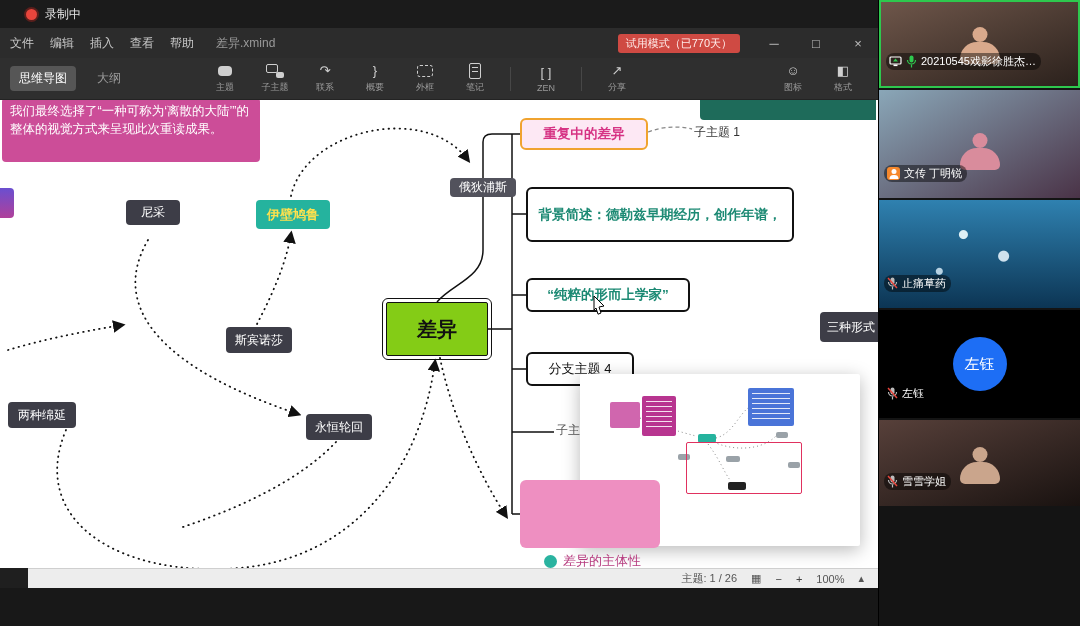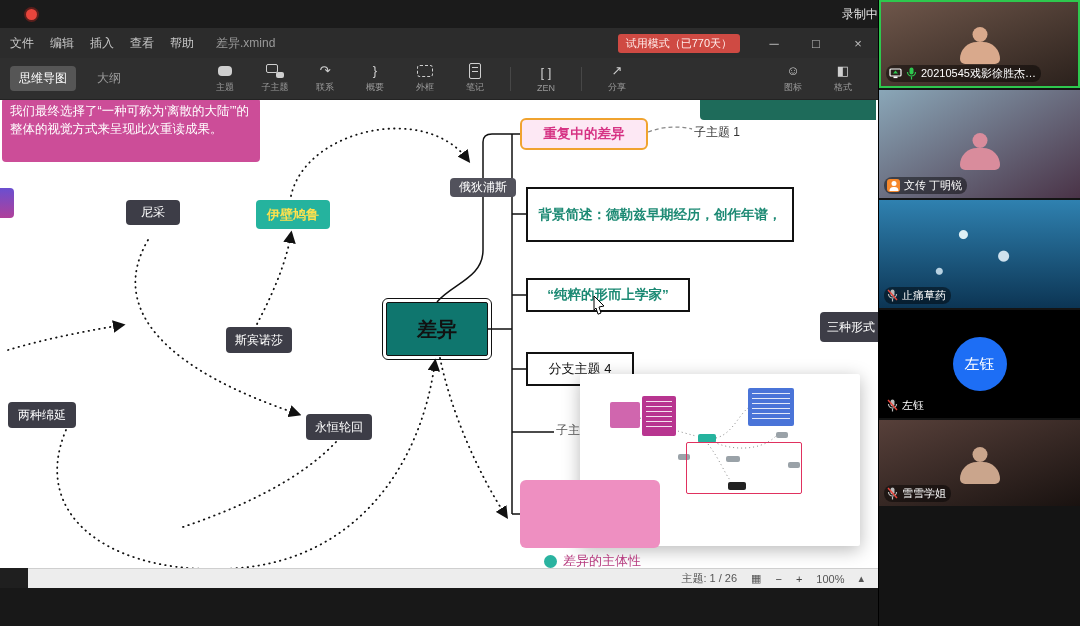--- a/index.html
+++ b/index.html
@@ -3,21 +3,21 @@
 <meta charset="utf-8">
 <style>
   * { margin:0; padding:0; box-sizing:border-box; }
   html,body { width:1080px; height:626px; overflow:hidden; background:#111;
     font-family:"Liberation Sans","DejaVu Sans",sans-serif; }
   .screen { width:1080px; height:626px; display:flex; }
 
   
   .main { width:878px; height:626px; display:flex; flex-direction:column; background:#1f1f1f; }
 
-  .rec-bar { height:28px; background:#1b1b1b; display:flex; align-items:center; padding-left:26px; gap:8px; flex:none;justify-content:space-between; }
+  .rec-bar { height:28px; background:#1b1b1b; display:flex; align-items:center; padding-left:26px; gap:8px; flex:none; }
   .rec-dot { width:11px; height:11px; border-radius:50%; background:#e8453c; box-shadow:0 0 0 2px #5a1f1c; }
   .rec-label { color:#e6e6e6; font-size:12px; }
 
   .titlebar { height:30px; background:#2c2c2c; display:flex; align-items:center; padding:0 12px 0 10px; flex:none; }
   .menu-item { color:#c9c9c9; font-size:12px; margin-right:16px; cursor:default; }
   .filename { color:#9a9a9a; font-size:12px; margin-left:6px; }
   .tb-right { margin-left:auto; display:flex; align-items:center; gap:26px; }
   .trial-badge { background:#cf4a43; color:#ffecea; font-size:11px; padding:2px 8px; border-radius:3px; }
   .winbtn { color:#bdbdbd; font-size:13px; width:16px; text-align:center; }
 
@@ -35,37 +35,37 @@
   .ic-note::before { content:""; position:absolute; inset:0 3px; border:1.4px solid #cfcfcf; border-radius:2px; }
   .ic-note::after { content:""; position:absolute; left:6px; right:6px; top:4px; height:8px;
     background:repeating-linear-gradient(180deg,#cfcfcf 0 1px,transparent 1px 4px); }
   .sep { width:1px; height:24px; background:#474747; margin:0 10px; }
   .tb-right-group { margin-left:auto; display:flex; }
 
   .canvas { flex:1; position:relative; background:#ffffff; overflow:hidden; }
   .canvas svg.wires { position:absolute; left:0; top:0; z-index:1; }
   .node { position:absolute; z-index:2; display:flex; align-items:center; justify-content:center; }
   .nd-dark { background:#3d3d47; color:#fff; border-radius:4px; font-size:12px; }
-  .nd-box { background:#fff; border:2px solid #111; border-radius:0; font-size:13px; color:#111; }
+  .nd-box { background:#fff; border:2px solid #111; border-radius:6px; font-size:13px; color:#111; }
   .nd-teal-text { color:#1d8a74; font-weight:bold; font-size:13.5px; text-align:center; line-height:1.45; padding:4px 8px; }
   .plain-label { position:absolute; z-index:2; font-size:12px; color:#333; }
 
   .n-summary { left:2px; top:-2px; width:258px; height:64px; background:#cc4d98; color:#fff;
     font-size:12.5px; line-height:1.45; padding:4px 8px; border-radius:4px; z-index:2; position:absolute; }
   .n-tealbar { left:700px; top:-2px; width:176px; height:22px; background:#1e6b5a; border-radius:0 0 0 4px; }
   .n-purple { left:-4px; top:88px; width:18px; height:30px; border-radius:4px; background:linear-gradient(180deg,#6a4fd0,#b0409a); }
   .n-nietzsche { left:126px; top:100px; width:54px; height:25px; }
   .n-epicurus { left:256px; top:100px; width:74px; height:29px; background:#25b39e; color:#ffe14d; font-weight:bold; font-size:13px; border-radius:4px; }
   .n-oedipus { left:450px; top:78px; width:66px; height:19px; background:#52525c; }
   .n-repeat { left:520px; top:18px; width:128px; height:32px; background:#fde8f4; border:2px solid #f0a32f; border-radius:6px;
     color:#d63384; font-weight:bold; font-size:13.5px; }
   .n-sub1 { left:694px; top:24px; }
   .n-bg { left:526px; top:87px; width:268px; height:55px; }
   .n-pure { left:526px; top:178px; width:164px; height:34px; }
-  .n-center { left:386px; top:202px; width:102px; height:54px; background:#0f766e; border:1.5px solid #111; border-radius:2px;
+  .n-center { left:386px; top:202px; width:102px; height:54px; background:#84cc16; border:1.5px solid #111; border-radius:2px;
     outline:1.5px solid #111; outline-offset:3px; font-size:20px; font-weight:bold; color:#111; }
   .n-branch4 { left:526px; top:252px; width:108px; height:34px; font-size:13px; }
   .n-three { left:820px; top:212px; width:62px; height:30px; border-radius:4px 0 0 4px; }
   .n-spinoza { left:226px; top:227px; width:66px; height:26px;text-align:right; }
   .n-eternal { left:306px; top:314px; width:66px; height:26px; }
   .n-twodur { left:8px; top:302px; width:68px; height:26px; }
   .n-cropped { left:556px; top:322px; color:#555; }
 
   .preview-card { position:absolute; left:580px; top:274px; width:280px; height:172px; background:#fff;
     box-shadow:0 4px 18px rgba(0,0,0,.28); border-radius:2px; z-index:3; }
@@ -94,21 +94,21 @@
     justify-content:flex-end; gap:14px; padding-right:14px; font-size:11px; color:#555; flex:none;margin-left:28px; }
   .statusbar .zbtn { color:#444; }
 
   .bottom-strip { height:38px; background:#181818; flex:none; }
 
   
   .panel { width:202px; height:626px; background:#141414; display:flex; flex-direction:column; gap:2px; border-left:1px solid #000; }
   .tile { position:relative; width:100%; overflow:hidden; background:#000; flex:none; }
   .tile.active { border:2px solid #2ec84e; }
   .t1 { height:88px; } .t2,.t3,.t4,.t5 { height:108px; } .t6 { height:86px; }
-  .nameplate { position:absolute; left:5px; bottom:4px; display:flex; align-items:center; gap:4px;
+  .nameplate { position:absolute; left:5px; bottom:16px; display:flex; align-items:center; gap:4px;
     background:rgba(0,0,0,.45); padding:1px 5px 1px 3px; border-radius:8px; max-width:94%; }
   .nameplate span.nm { color:#fff; font-size:11px; white-space:nowrap; overflow:hidden; text-overflow:ellipsis; }
   .av { position:absolute; inset:0; }
   .av1 { background:linear-gradient(160deg,#6e564a,#2b211c); }
   .av2 { background:#15151a; }
   .av3 { background:linear-gradient(150deg,#8aa7b8,#4a3347); }
   .av4 { background:linear-gradient(180deg,#2f81b0,#0c3554); }
   .av4::after { content:""; position:absolute; inset:0;
     background:radial-gradient(circle at 42% 32%,#dff0f5 0 4px,transparent 5px),
                radial-gradient(circle at 62% 52%,#cfe2ee 0 5px,transparent 6px),

